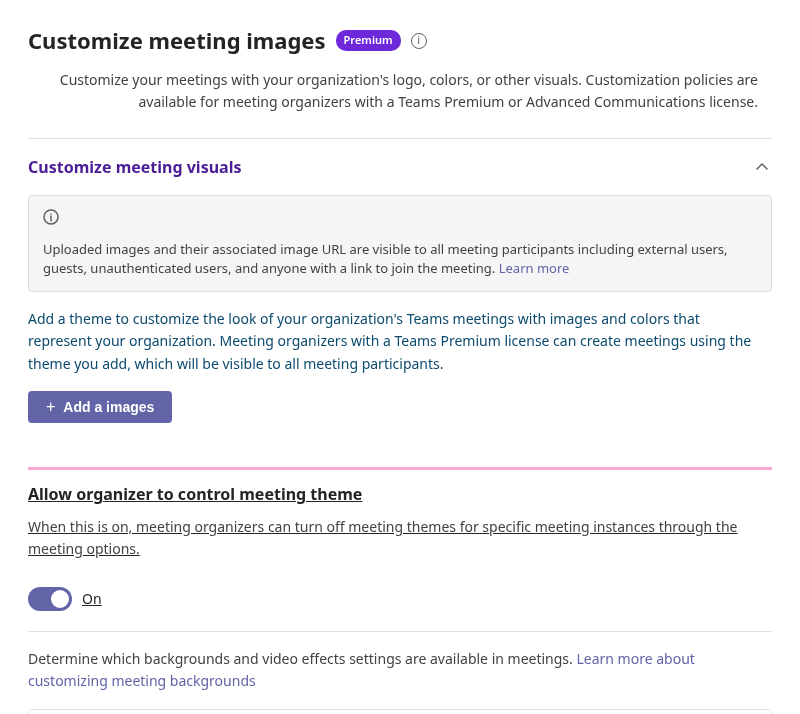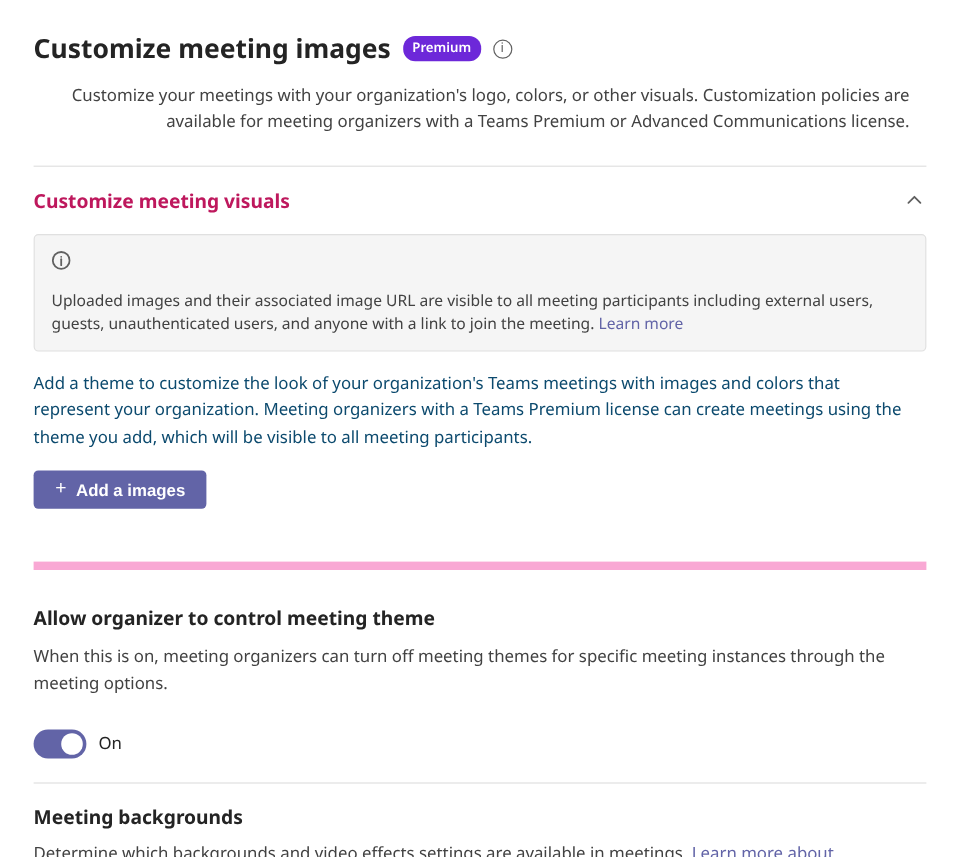--- a/index.html
+++ b/index.html
@@ -60,21 +60,21 @@
     }
     .section-header {
       display: flex;
       align-items: center;
       justify-content: space-between;
       margin-bottom: 16px;
     }
     .section-title {
       font-size: 16px;
       font-weight: 700;
-      color: #be185d;
+      color: #4c1d95;
     }
     .chevron-icon {
       width: 20px;
       height: 20px;
       display: flex;
       align-items: center;
       justify-content: center;
       cursor: pointer;
       color: #616161;
     }
@@ -122,23 +122,24 @@
       align-items: center;
       gap: 8px;
       margin-bottom: 24px;
     }
     .plus-icon {
       font-size: 16px;
       font-weight: 400;
       line-height: 1;
     }
     .section2 {
-      border-top: 7px solid #f9a8d4;
-      padding-top: 28px;
+      border-top: 3px solid #f9a8d4;
+      padding-top: 12px;
       margin-bottom: 20px;
+      text-decoration: underline;
     }
     .section2-title {
       font-size: 16px;
       font-weight: 700;
       color: #242424;
       margin-bottom: 10px;
     }
     .section2-desc {
       color: #424242;
       margin-bottom: 26px;
@@ -268,21 +269,20 @@
 
         <div class="toggle-track">
           <div class="toggle-thumb"></div>
         </div>
       </label>
       <span class="toggle-label">On</span>
     </div>
   </div>
 
   <div class="section3">
-    <h2 class="section3-title">Meeting backgrounds</h2>
     <p class="section3-desc">
       <span>Determine which backgrounds and video effects settings are available in meetings.</span>
       <span> </span>
       <a class="link">Learn more about customizing meeting backgrounds</a>
     </p>
 
     <div class="settings-table">
 
       <div class="settings-row">
 

